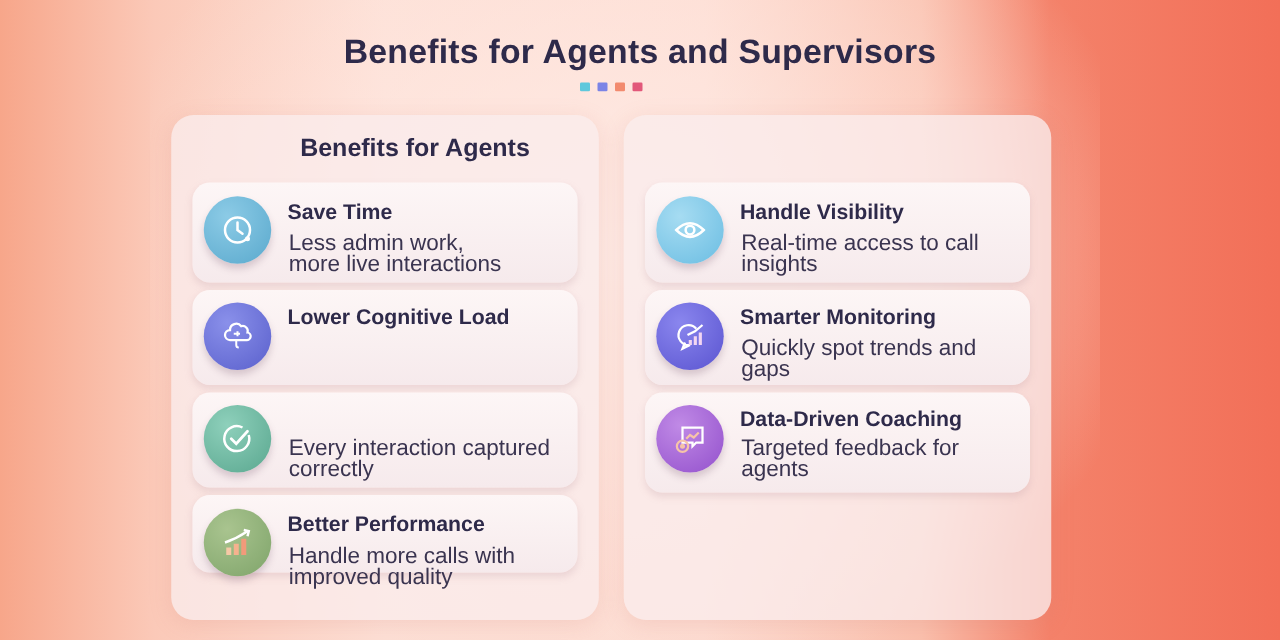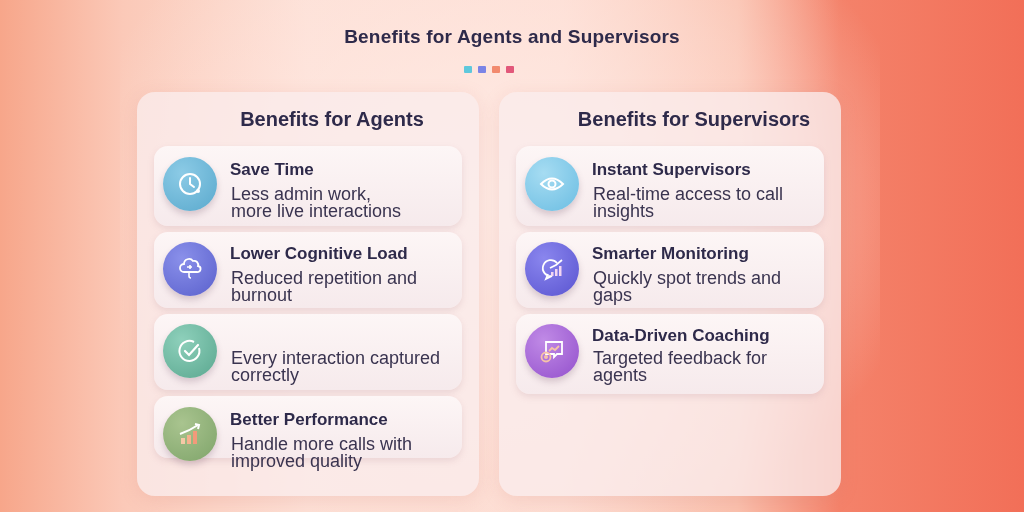--- a/index.html
+++ b/index.html
@@ -10,21 +10,21 @@
     position: relative;
     color: #2a2440;
   }
   .glow {
     position: absolute; left: 120px; top: 0; width: 760px; height: 512px;
     background: radial-gradient(ellipse at 50% 40%, rgba(255,240,236,0.75) 0%, rgba(255,232,226,0.35) 55%, rgba(255,220,210,0) 80%);
     pointer-events: none;
   }
   .page-title {
     position: absolute; top: 26px; left: 0; width: 960px; text-align: center;
-    font-size: 19px; font-weight: bold; color: #2e2a4a; letter-spacing: 0.2px;
+    font-size: 27px; font-weight: bold; color: #2e2a4a; letter-spacing: 0.2px;
   }
   .dots { position: absolute; top: 66px; left: 464px; display: flex; gap: 6px; }
   .dot { width: 8px; height: 7px; border-radius: 1px; }
   .panel {
     position: absolute; top: 92px; width: 342px; height: 404px;
     background: rgba(250, 236, 236, 0.78);
     border-radius: 18px;
     box-shadow: 0 4px 18px rgba(210,120,110,0.18);
   }
   .panel.left { left: 137px; }
@@ -78,21 +78,20 @@
 more live interactions</span></div>
     </div>
     <div class="card" style="height:76px">
       <div class="icon-circle" style="top:10px;background:radial-gradient(circle at 35% 30%, #8a90ea, #5a60cc);">
         <svg viewBox="0 0 30 30">
             <path d="M9 18 a4 4 0 0 1 0-8 a5 5 0 0 1 9-3 a4 4 0 0 1 5 5 a3 3 0 0 1-1 6 Z" fill="none" stroke="#fff" stroke-width="1.8"></path>
             <path d="M12 13 h5 M15 11 v4 M14 18 v4 q0 2 2 2" fill="none" stroke="#fff" stroke-width="1.6"></path>
           </svg>
       </div>
       <div class="card-title" style="top:12px">Lower Cognitive Load</div>
-      <div class="card-desc" style="top:38px">Reduced repetition and burnout</div>
     </div>
     <div class="card" style="height:76px">
       <div class="icon-circle" style="top:10px;background:radial-gradient(circle at 35% 30%, #8ed0bb, #5aa78f);">
         <svg viewBox="0 0 30 30">
             <path d="M24 12 a10 10 0 1 1-5-6" fill="none" stroke="#fff" stroke-width="2"></path>
             <path d="M10 15 l4 4 l9-10" fill="none" stroke="#fff" stroke-width="2.2" stroke-linecap="round"></path>
           </svg>
       </div>
       <div class="card-desc" style="top:36px">Every interaction captured correctly</div>
     </div>
@@ -107,30 +106,29 @@
           </svg>
       </div>
       <div class="card-title">Better Performance</div>
       <div class="card-desc"><span style="white-space:pre-line">Handle more calls with
 improved quality</span></div>
     </div>
   </div>
 </section>
 
 <section class="panel right">
-  <h2 class="panel-title">Benefits for Supervisors</h2>
   <div class="cards">
     <div class="card">
       <div class="icon-circle" style="background:radial-gradient(circle at 35% 30%, #a6dcf2, #6bbde2);">
         <svg viewBox="0 0 30 30">
             <path d="M4 15 Q15 4 26 15 Q15 26 4 15 Z" fill="none" stroke="#fff" stroke-width="2"></path>
             <circle cx="15" cy="15" r="3.5" fill="none" stroke="#fff" stroke-width="2"></circle>
           </svg>
       </div>
-      <div class="card-title">Instant Supervisors</div>
+      <div class="card-title">Handle Visibility</div>
       <div class="card-desc">Real-time access to call insights</div>
     </div>
     <div class="card" style="height:76px">
       <div class="icon-circle" style="top:10px;background:radial-gradient(circle at 35% 30%, #8a86ee, #5a54d0);">
         <svg viewBox="0 0 30 30">
             <path d="M20 9 a8 8 0 1 0-5 13 l-6 3 l2-5" fill="none" stroke="#fff" stroke-width="1.8"></path>
             <rect x="14" y="18" width="2.5" height="4" fill="#f3d6f2"></rect>
             <rect x="18" y="15" width="2.5" height="7" fill="#f3d6f2"></rect>
             <rect x="22" y="12" width="2.5" height="10" fill="#f3d6f2"></rect>
             <path d="M13 14 L19 11 L25 6" fill="none" stroke="#fff" stroke-width="1.8"></path>

